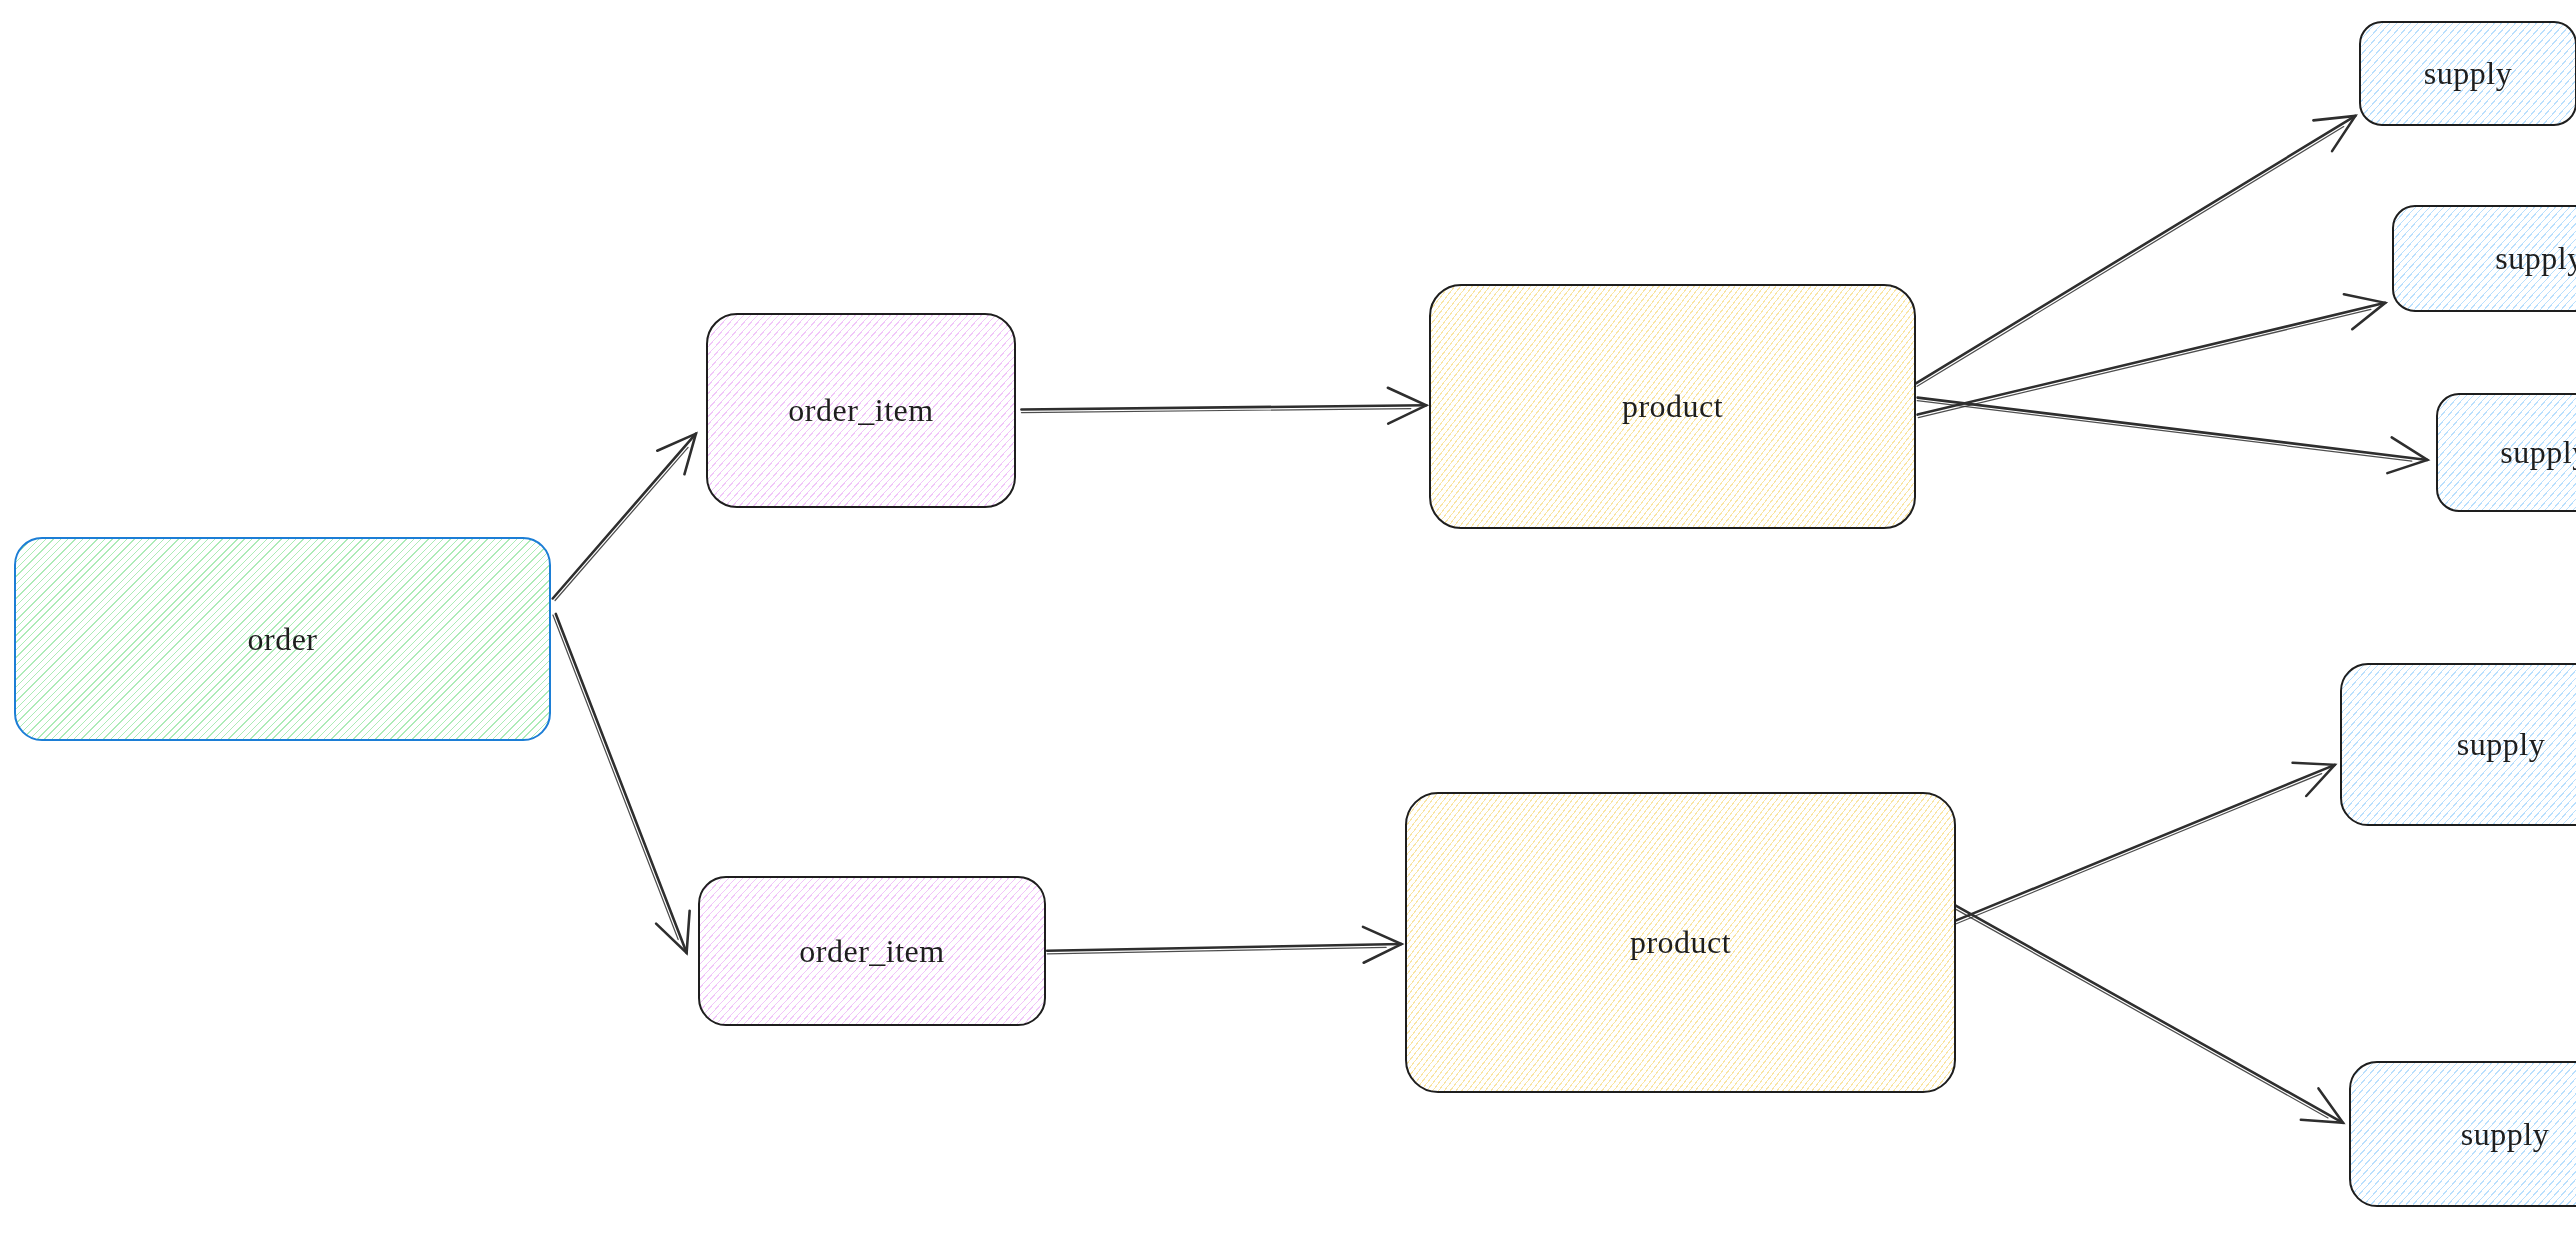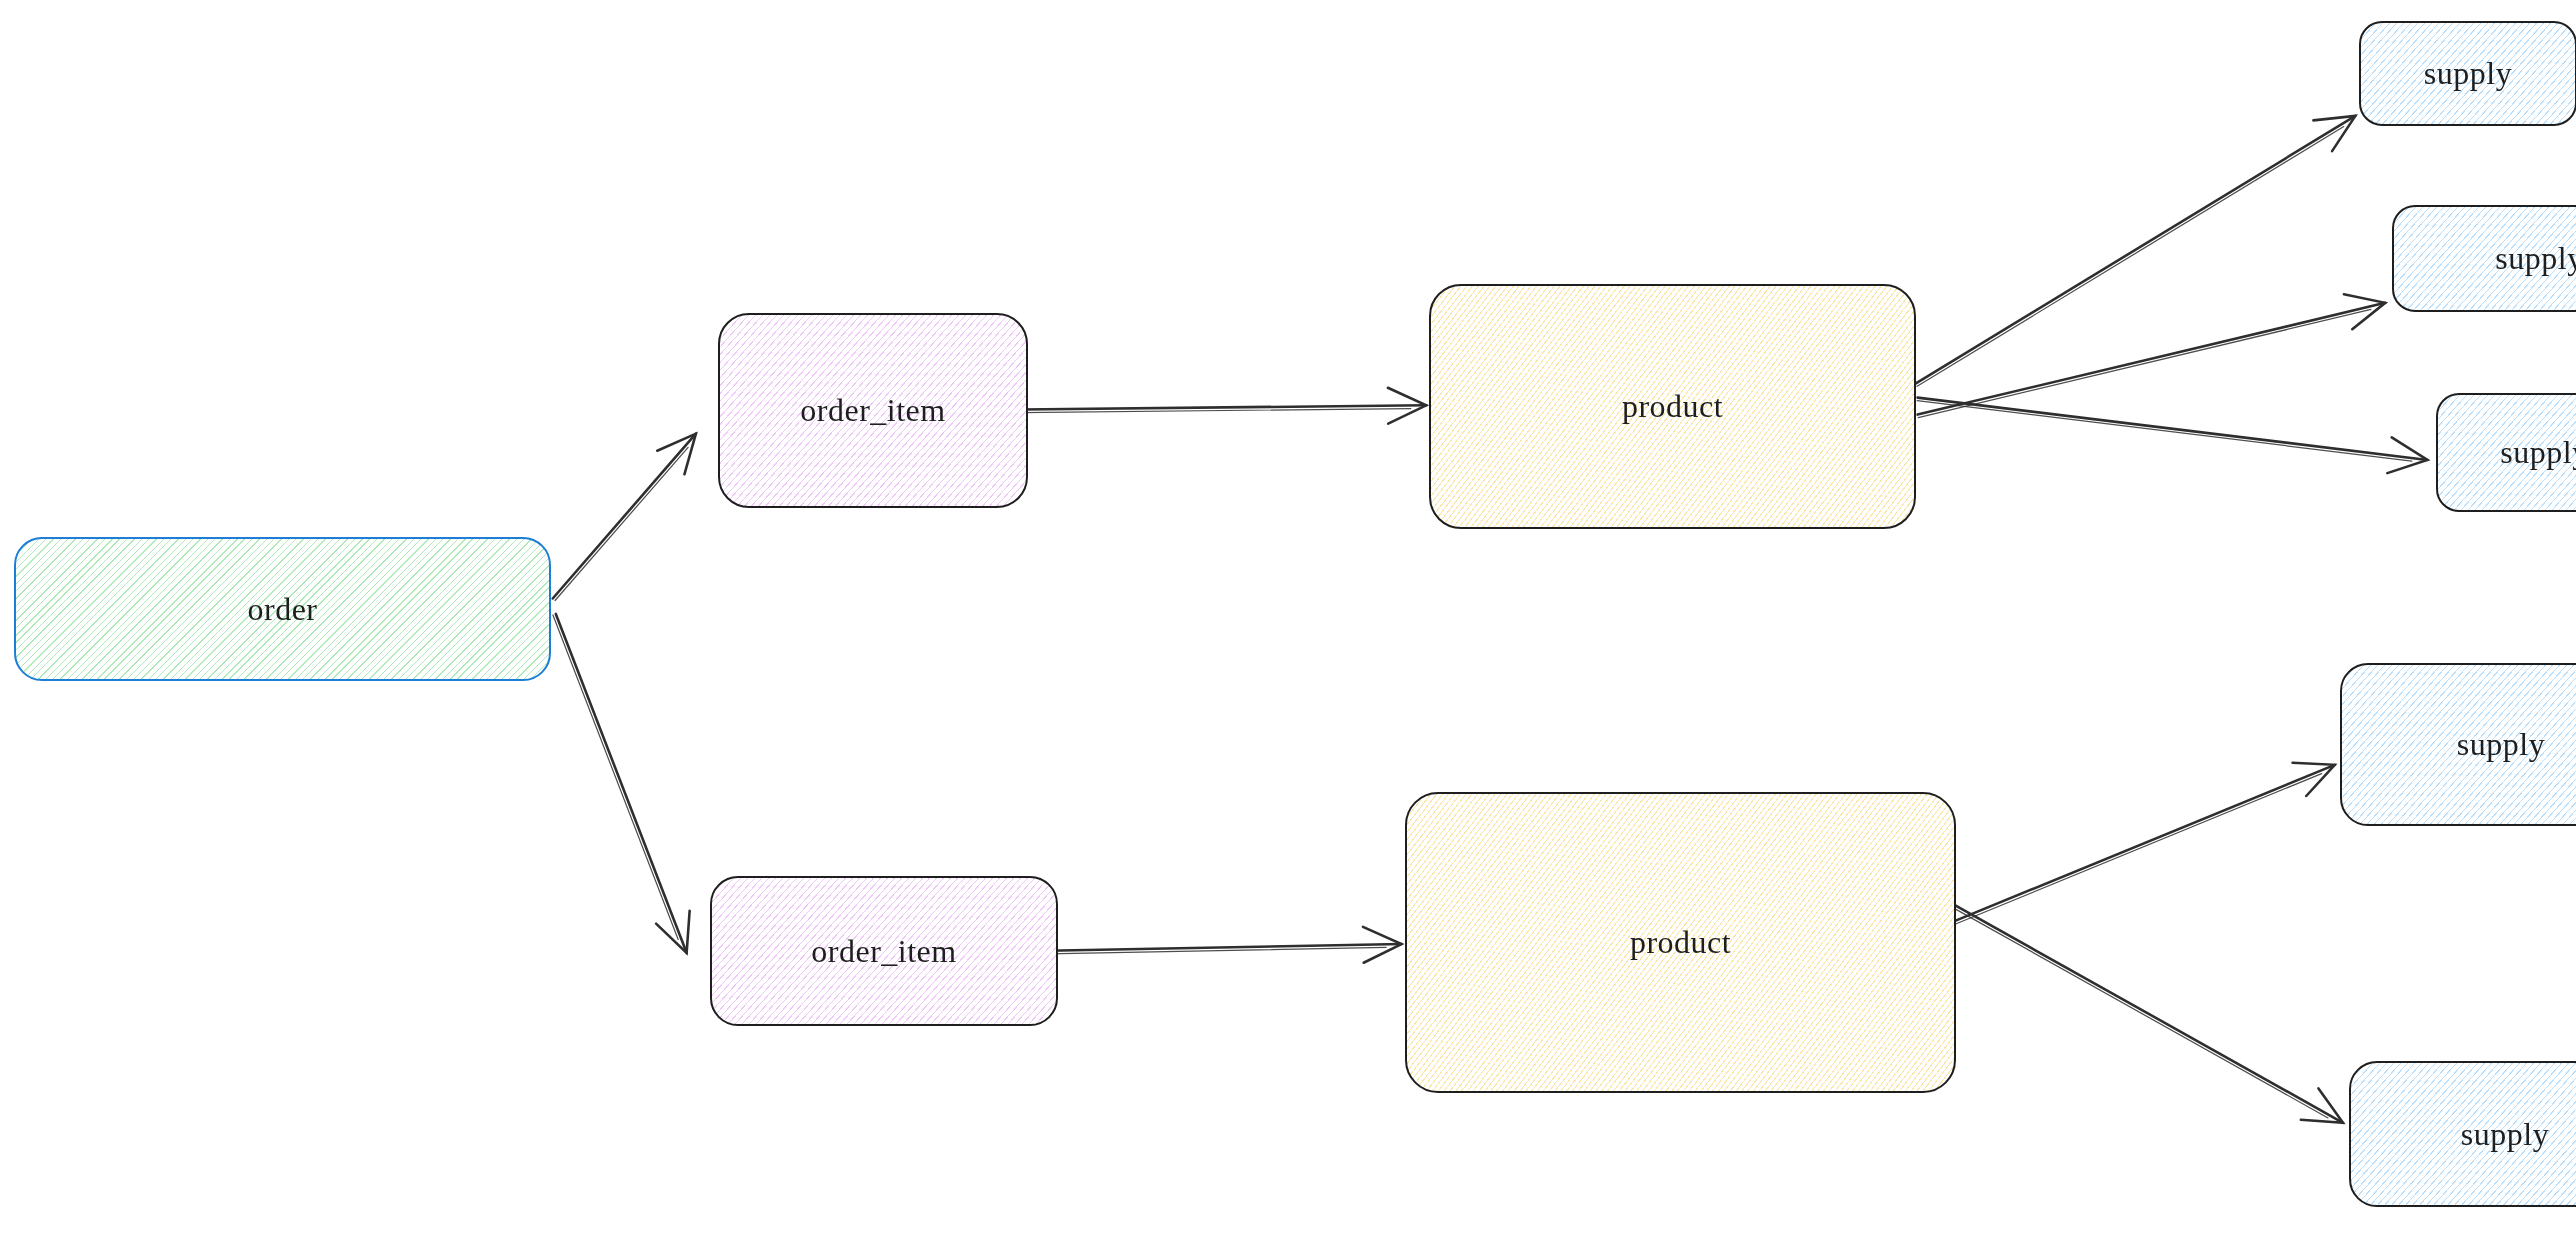--- a/index.html
+++ b/index.html
@@ -43,21 +43,20 @@
   }
   
   .fill-green {
     border-color: #1c7ed6;
     background-image: repeating-linear-gradient(135deg,
       rgba(105,219,124,0.55) 0 1px, transparent 1px 5.2px);
   }
   .fill-violet {
     background-image: repeating-linear-gradient(132deg,
       rgba(224,130,242,0.45) 0 1px, transparent 1px 5.2px);
-    margin-left: 12px;
   }
   .fill-yellow {
     background-image: repeating-linear-gradient(128deg,
       rgba(245,208,90,0.55) 0 1px, transparent 1px 4.6px);
   }
   .fill-blue {
     background-image: repeating-linear-gradient(132deg,
       rgba(116,192,252,0.50) 0 1px, transparent 1px 5.2px);
   }
 </style>
@@ -107,21 +106,21 @@
         <path d="M 3792.2811129151155 1795.5494615836578 L 4506.533804996826 1501.9550261592349" fill="none" stroke="#2e2e2e" stroke-width="2.4" stroke-linecap="round" stroke-opacity="0.85"></path>
         <path d="M 4476.659996032739 1545.5101971646397 L 4532 1485 L 4450.102491627676 1480.901448743141" fill="none" stroke="#2e2e2e" stroke-width="5" stroke-linecap="round"></path>
       </g>
       <g>
         <path d="M 3790 1755 L 4548 2180" fill="none" stroke="#2e2e2e" stroke-width="5" stroke-linecap="round"></path>
         <path d="M 3787.0656470349513 1760.2335048176637 L 4518.898122946633 2170.5617399924195" fill="none" stroke="#2e2e2e" stroke-width="2.4" stroke-linecap="round" stroke-opacity="0.85"></path>
         <path d="M 4466.206654753185 2174.1820387303324 L 4548 2180 L 4500.369405434624 2113.251768103202" fill="none" stroke="#2e2e2e" stroke-width="5" stroke-linecap="round"></path>
       </g>
     </svg>
 
-  <div class="node fill-green" style="left:14px; top:537px; width:537px; height:144px; border-radius:28px;">
+  <div class="node fill-green" style="left:14px; top:537px; width:537px; height:204px; border-radius:28px;">
     <span class="label">order</span>
   </div>
 
   <div class="node fill-violet" style="left:706px; top:313px; width:310px; height:195px; border-radius:31px;">
     <span class="label">order_item</span>
   </div>
 
   <div class="node fill-yellow" style="left:1429px; top:284px; width:487px; height:245px; border-radius:32px;">
     <span class="label">product</span>
   </div>

